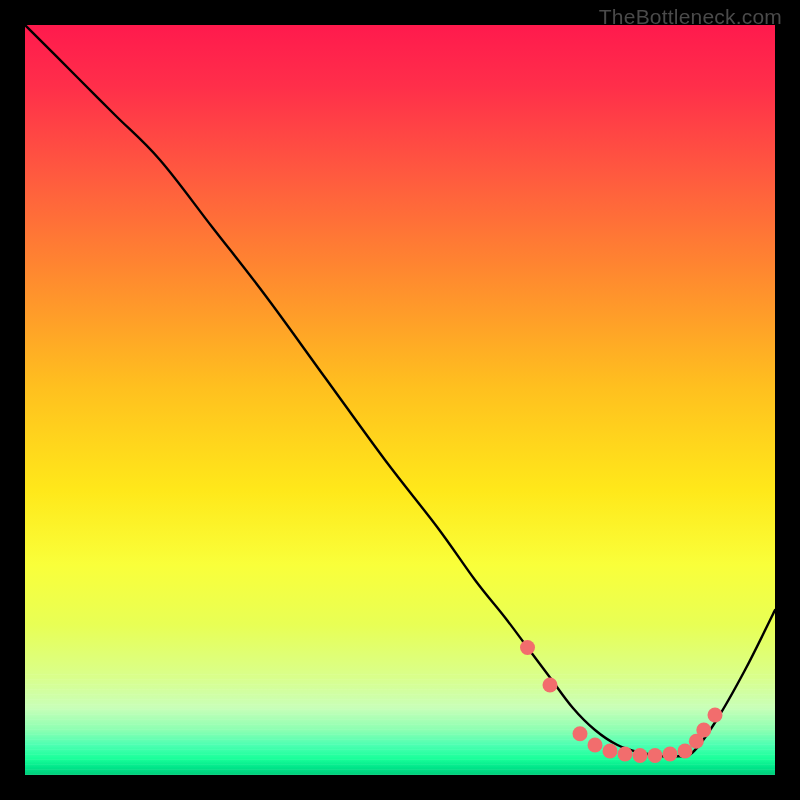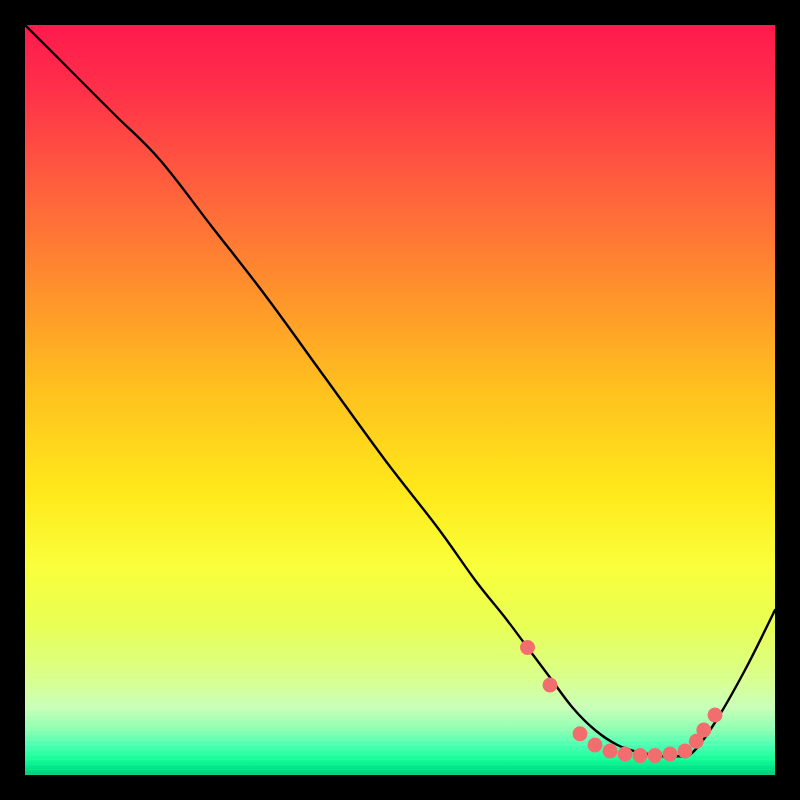--- a/index.html
+++ b/index.html
@@ -76,13 +76,14 @@
           <circle cx="615.0" cy="730.5" r="7.5" fill="#f26d6d" stroke="#c94f4f" stroke-width="0"></circle>
           <circle cx="630.0" cy="730.5" r="7.5" fill="#f26d6d" stroke="#c94f4f" stroke-width="0"></circle>
           <circle cx="645.0" cy="729.0" r="7.5" fill="#f26d6d" stroke="#c94f4f" stroke-width="0"></circle>
           <circle cx="660.0" cy="726.0" r="7.5" fill="#f26d6d" stroke="#c94f4f" stroke-width="0"></circle>
           <circle cx="671.3" cy="716.3" r="7.5" fill="#f26d6d" stroke="#c94f4f" stroke-width="0"></circle>
           <circle cx="678.8" cy="705.0" r="7.5" fill="#f26d6d" stroke="#c94f4f" stroke-width="0"></circle>
           <circle cx="690.0" cy="690.0" r="7.5" fill="#f26d6d" stroke="#c94f4f" stroke-width="0"></circle>
         </g>
     </svg>
   </div>
+  <div class="watermark">TheBottleneck.com</div>
 </div>
 
 </body></html>

